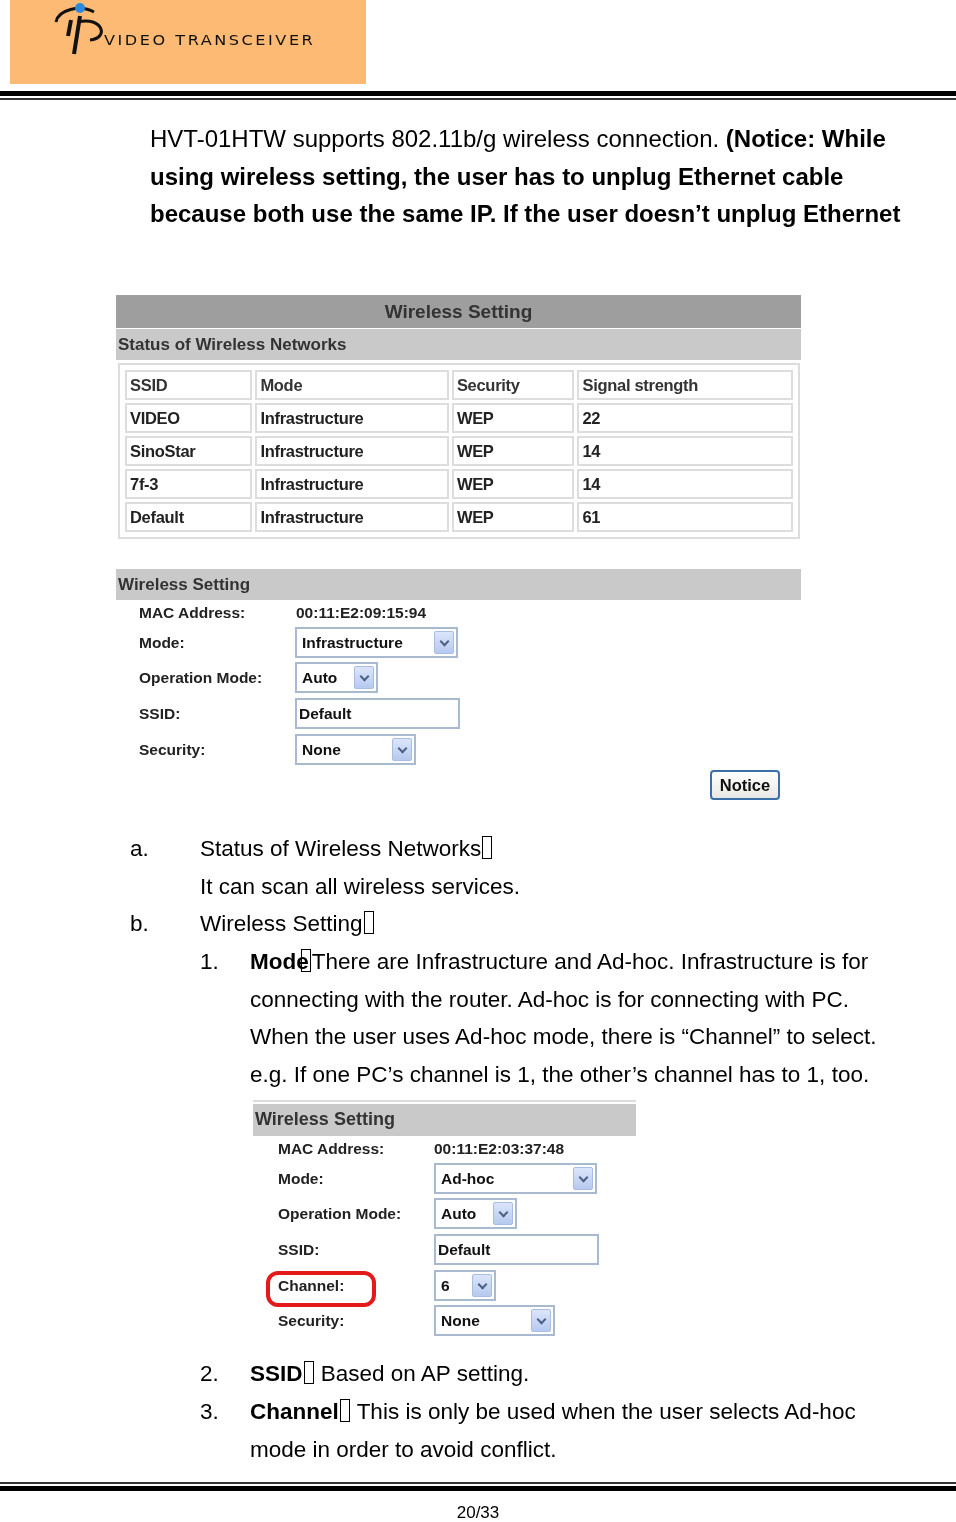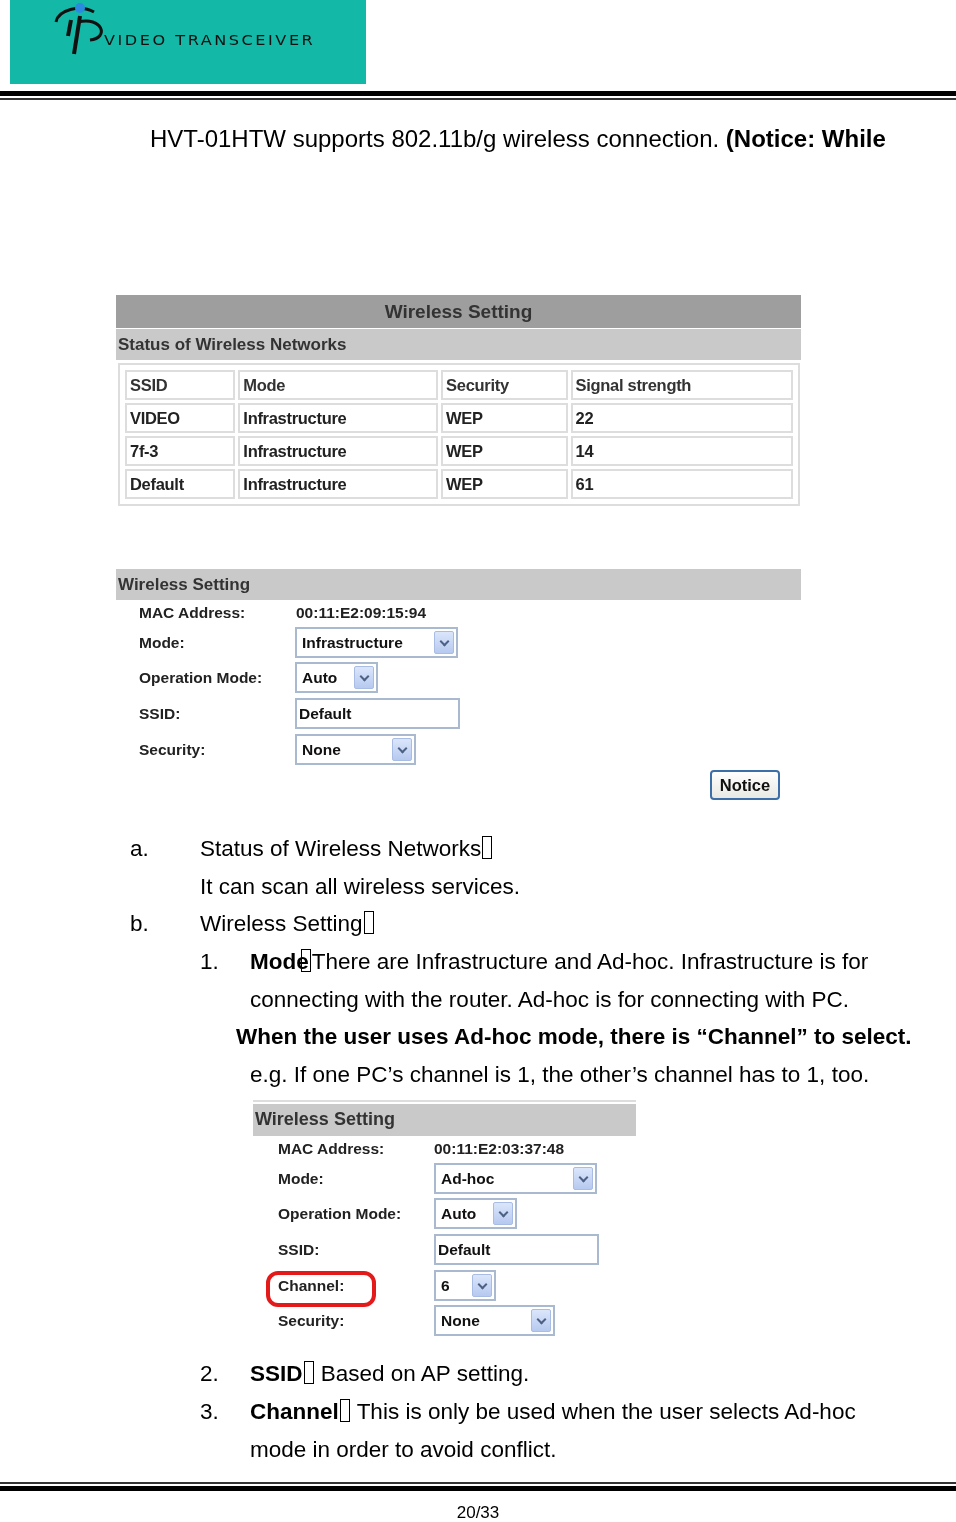--- a/index.html
+++ b/index.html
@@ -1,20 +1,20 @@
 <!DOCTYPE html>
 <html><head>
   <meta charset="utf-8">
   <style>
     * { box-sizing: border-box; margin: 0; padding: 0; }
     html, body { width: 956px; height: 1522px; background: #ffffff; overflow: hidden; }
     body { position: relative; font-family: "Liberation Sans", sans-serif; color: #000; }
 
     
-    .logo-box { position: absolute; left: 10px; top: 0; width: 356px; height: 84px; background: #14b8a6; }
+    .logo-box { position: absolute; left: 10px; top: 0; width: 356px; height: 84px; background: #fdba74; }
     .logo-mark { position: absolute; left: 40px; top: 2px; width: 58px; height: 54px; }
     .logo-text { position: absolute; left: 94px; top: 32px; font-family: "DejaVu Sans", sans-serif; font-size: 14px; letter-spacing: 2.2px; color: #111; font-weight: normal; transform: scaleX(1.15); transform-origin: left; }
     .rule-thick { position: absolute; left: 0; width: 956px; height: 5px; background: #000; }
     .rule-thin { position: absolute; left: 0; width: 956px; height: 2px; background: #333; }
 
     
     .intro { position: absolute; left: 150px; top: 120px; width: 800px; font-size: 24px; line-height: 37.5px; }
     .intro b { font-weight: bold; }
 
     
@@ -55,22 +55,22 @@
     <path d="M30 14 L24 52" stroke="#111" stroke-width="4"></path>
     <path d="M28 20 C52 14, 60 36, 40 38" stroke="#111" stroke-width="3" fill="none"></path>
   </svg>
   <span class="logo-text">VIDEO TRANSCEIVER</span>
 </div>
 <div class="rule-thick" style="top:91px;"></div>
 <div class="rule-thin" style="top:98px;"></div>
 
 <div class="intro">
   <span>HVT-01HTW supports 802.11b/g wireless connection. </span><b>(Notice: While</b><br>
-  <br>
-  <br>
+  <b>using wireless setting, the user has to unplug Ethernet cable</b><br>
+  <b>because both use the same IP. If the user doesn’t unplug Ethernet</b><br>
 </div>
 
 <div class="panel1">
   <div class="panel-title-bar">Wireless Setting</div>
   <div class="section-bar" style="left:15px; top:44px; width:685px;">Status of Wireless Networks</div>
 
   <div class="net-table">
     <table>
       <tbody>
           <tr class="head">
@@ -79,20 +79,26 @@
         <td>Security</td>
         <td>Signal strength</td>
       </tr>
       <tr>
         <td>VIDEO</td>
         <td>Infrastructure</td>
         <td>WEP</td>
         <td>22</td>
       </tr>
       <tr>
+        <td>SinoStar</td>
+        <td>Infrastructure</td>
+        <td>WEP</td>
+        <td>14</td>
+      </tr>
+      <tr>
         <td>7f-3</td>
         <td>Infrastructure</td>
         <td>WEP</td>
         <td>14</td>
       </tr>
       <tr>
         <td>Default</td>
         <td>Infrastructure</td>
         <td>WEP</td>
         <td>61</td>
@@ -135,21 +141,21 @@
 <div class="desc" style="left:130px; top:830px;">a.</div>
 <div class="desc" style="left:200px; top:830px;"><span>Status of Wireless Networks</span><span class="box-glyph"></span></div>
 <div class="desc" style="left:200px; top:868px;">It can scan all wireless services.</div>
 
 <div class="desc" style="left:130px; top:905px;">b.</div>
 <div class="desc" style="left:200px; top:905px;"><span>Wireless Setting</span><span class="box-glyph"></span></div>
 
 <div class="desc" style="left:200px; top:943px;">1.</div>
 <div class="desc" style="left:250px; top:943px;"><b>Mode</b><span class="box-glyph" style="margin-left:-8px;"></span><span>There are Infrastructure and Ad-hoc. Infrastructure is for</span></div>
 <div class="desc" style="left:250px; top:981px;">connecting with the router. Ad-hoc is for connecting with PC.</div>
-<div class="desc" style="left:236px; top:1018px;font-weight:bold;">When the user uses Ad-hoc mode, there is “Channel” to select.</div>
+<div class="desc" style="left:250px; top:1018px;">When the user uses Ad-hoc mode, there is “Channel” to select.</div>
 <div class="desc" style="left:250px; top:1056px;">e.g. If one PC’s channel is 1, the other’s channel has to 1, too.</div>
 
 <div class="panel2">
   <div style="position:absolute; left:5px; top:0; width:383px; height:2px; background:#ddd;"></div>
   <div class="section-bar" style="left:5px; top:4px; width:383px; height:32px; font-size:18px;">Wireless Setting</div>
 
   <div class="form-row" style="left:30px; top:40px;">MAC Address:</div>
   <div class="form-row" style="left:186px; top:40px;">00:11:E2:03:37:48</div>
 
   <div class="form-row" style="left:30px; top:70px;">Mode:</div>

